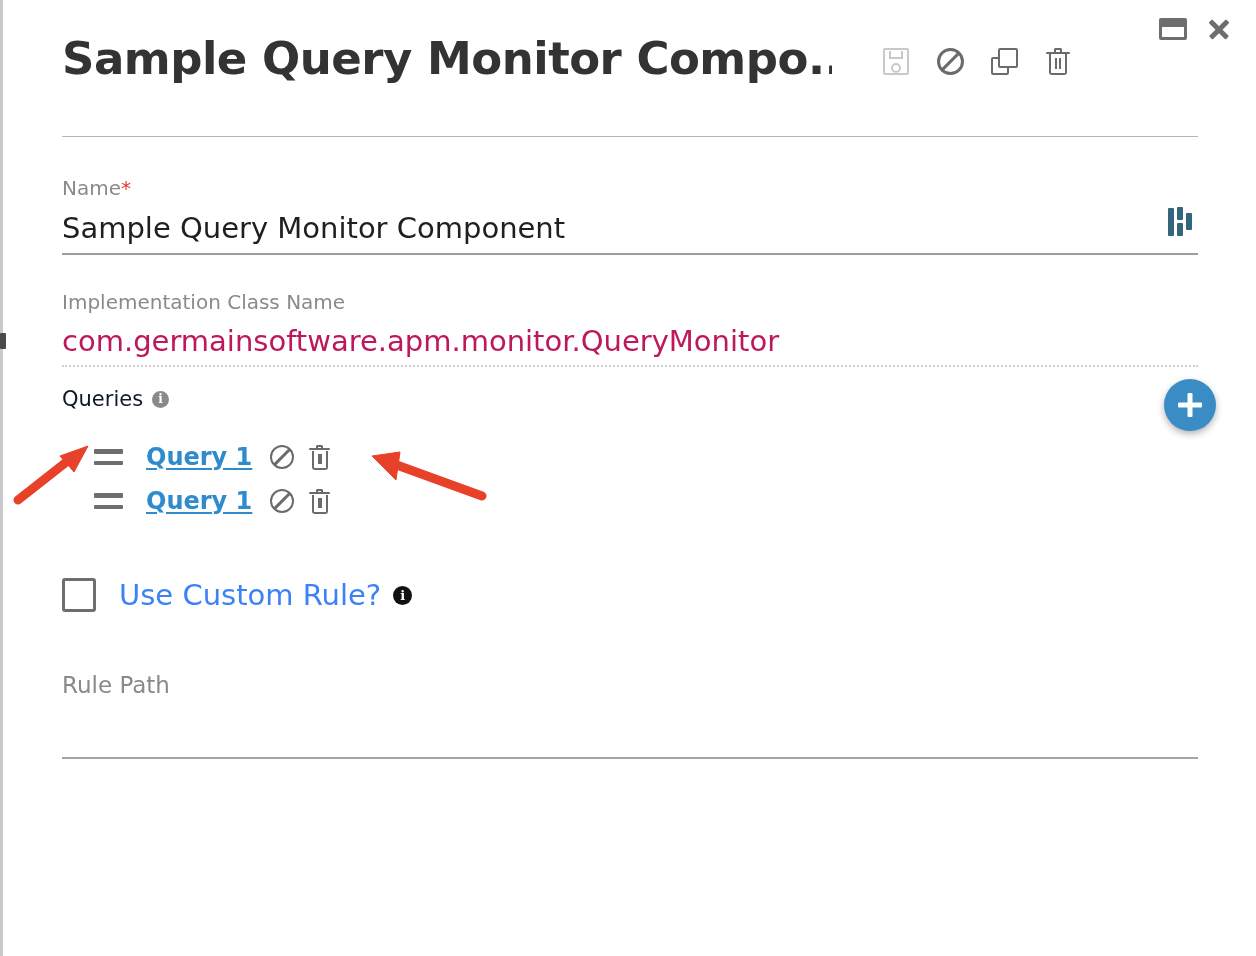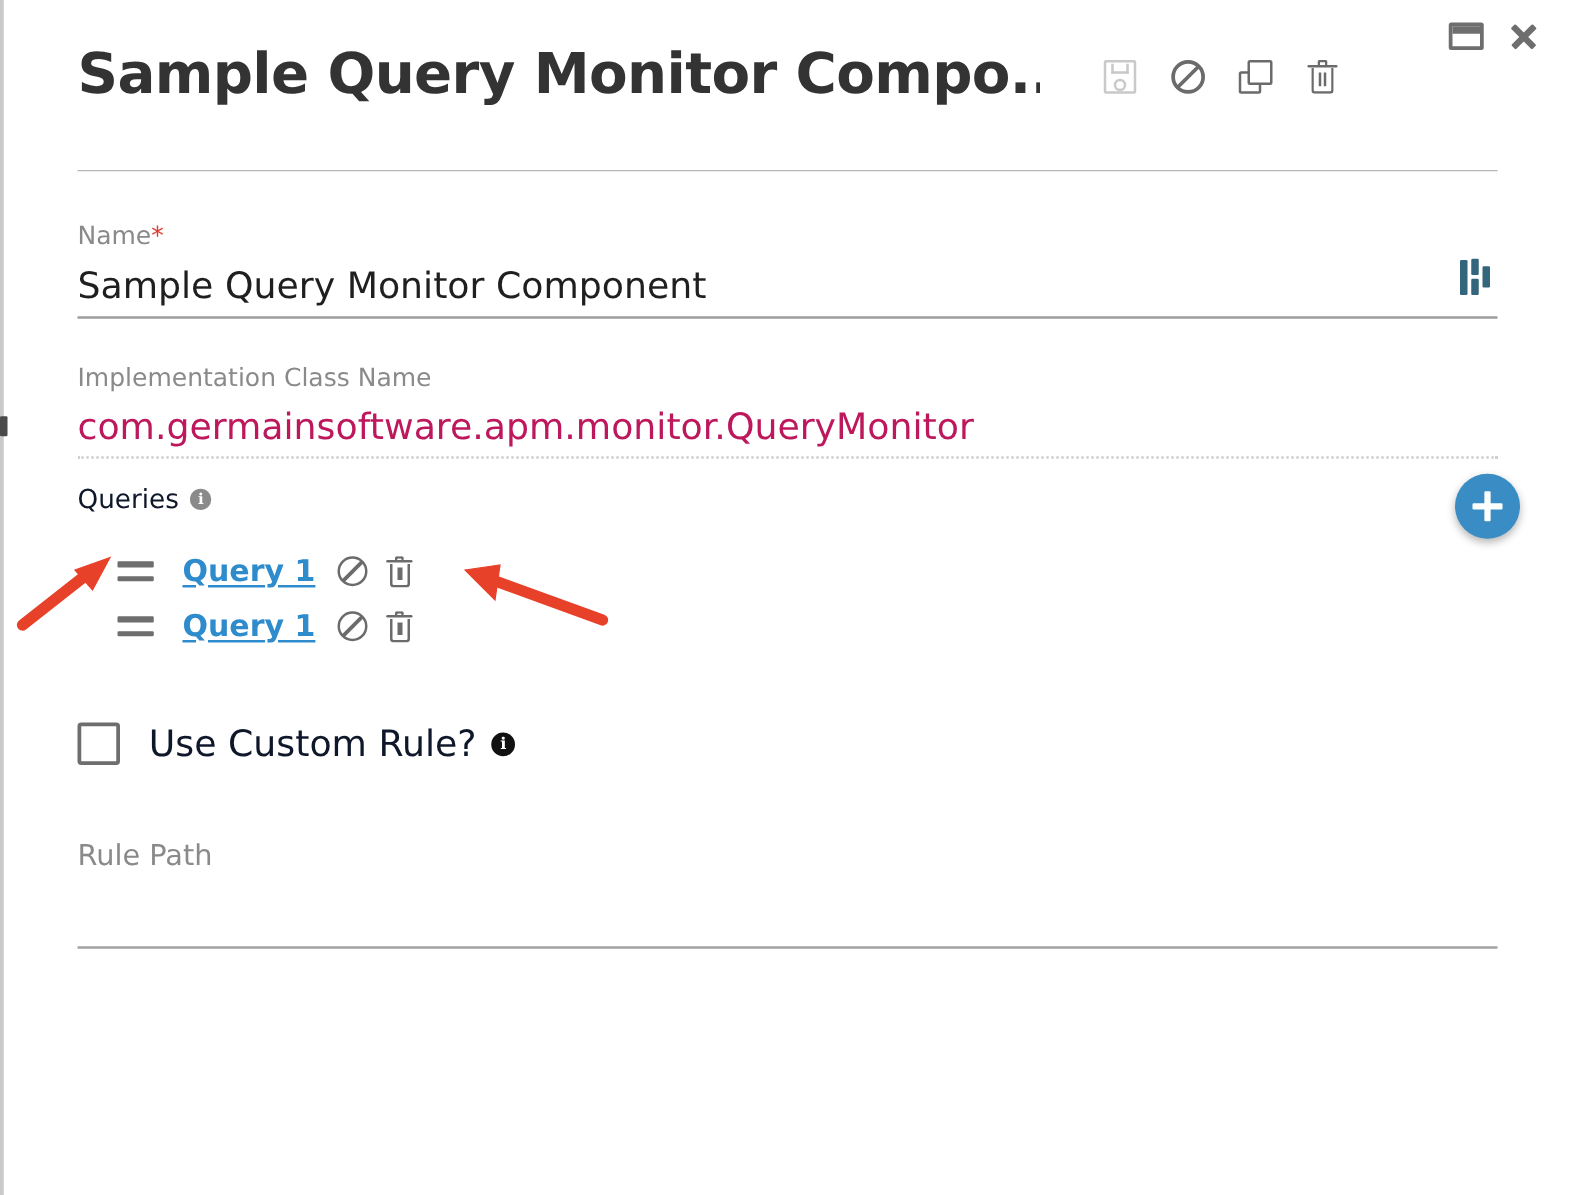--- a/index.html
+++ b/index.html
@@ -403,21 +403,21 @@
     border: 3px solid #6e6e6e;
     border-radius: 3px;
     box-sizing: border-box;
     background: #ffffff;
     cursor: pointer;
     flex: none;
   }
   .checkbox-label {
     margin-left: 23px;
     font-size: 29px;
-    color: #0f172a;
+    color: #3b82f6;
     white-space: nowrap;
   }
   .checkbox-row .info-icon.dark { margin-left: 12px; }
 
   
   .field-rulepath {
     position: absolute;
     left: 62px; top: 672px;
     width: 1136px;
   }

